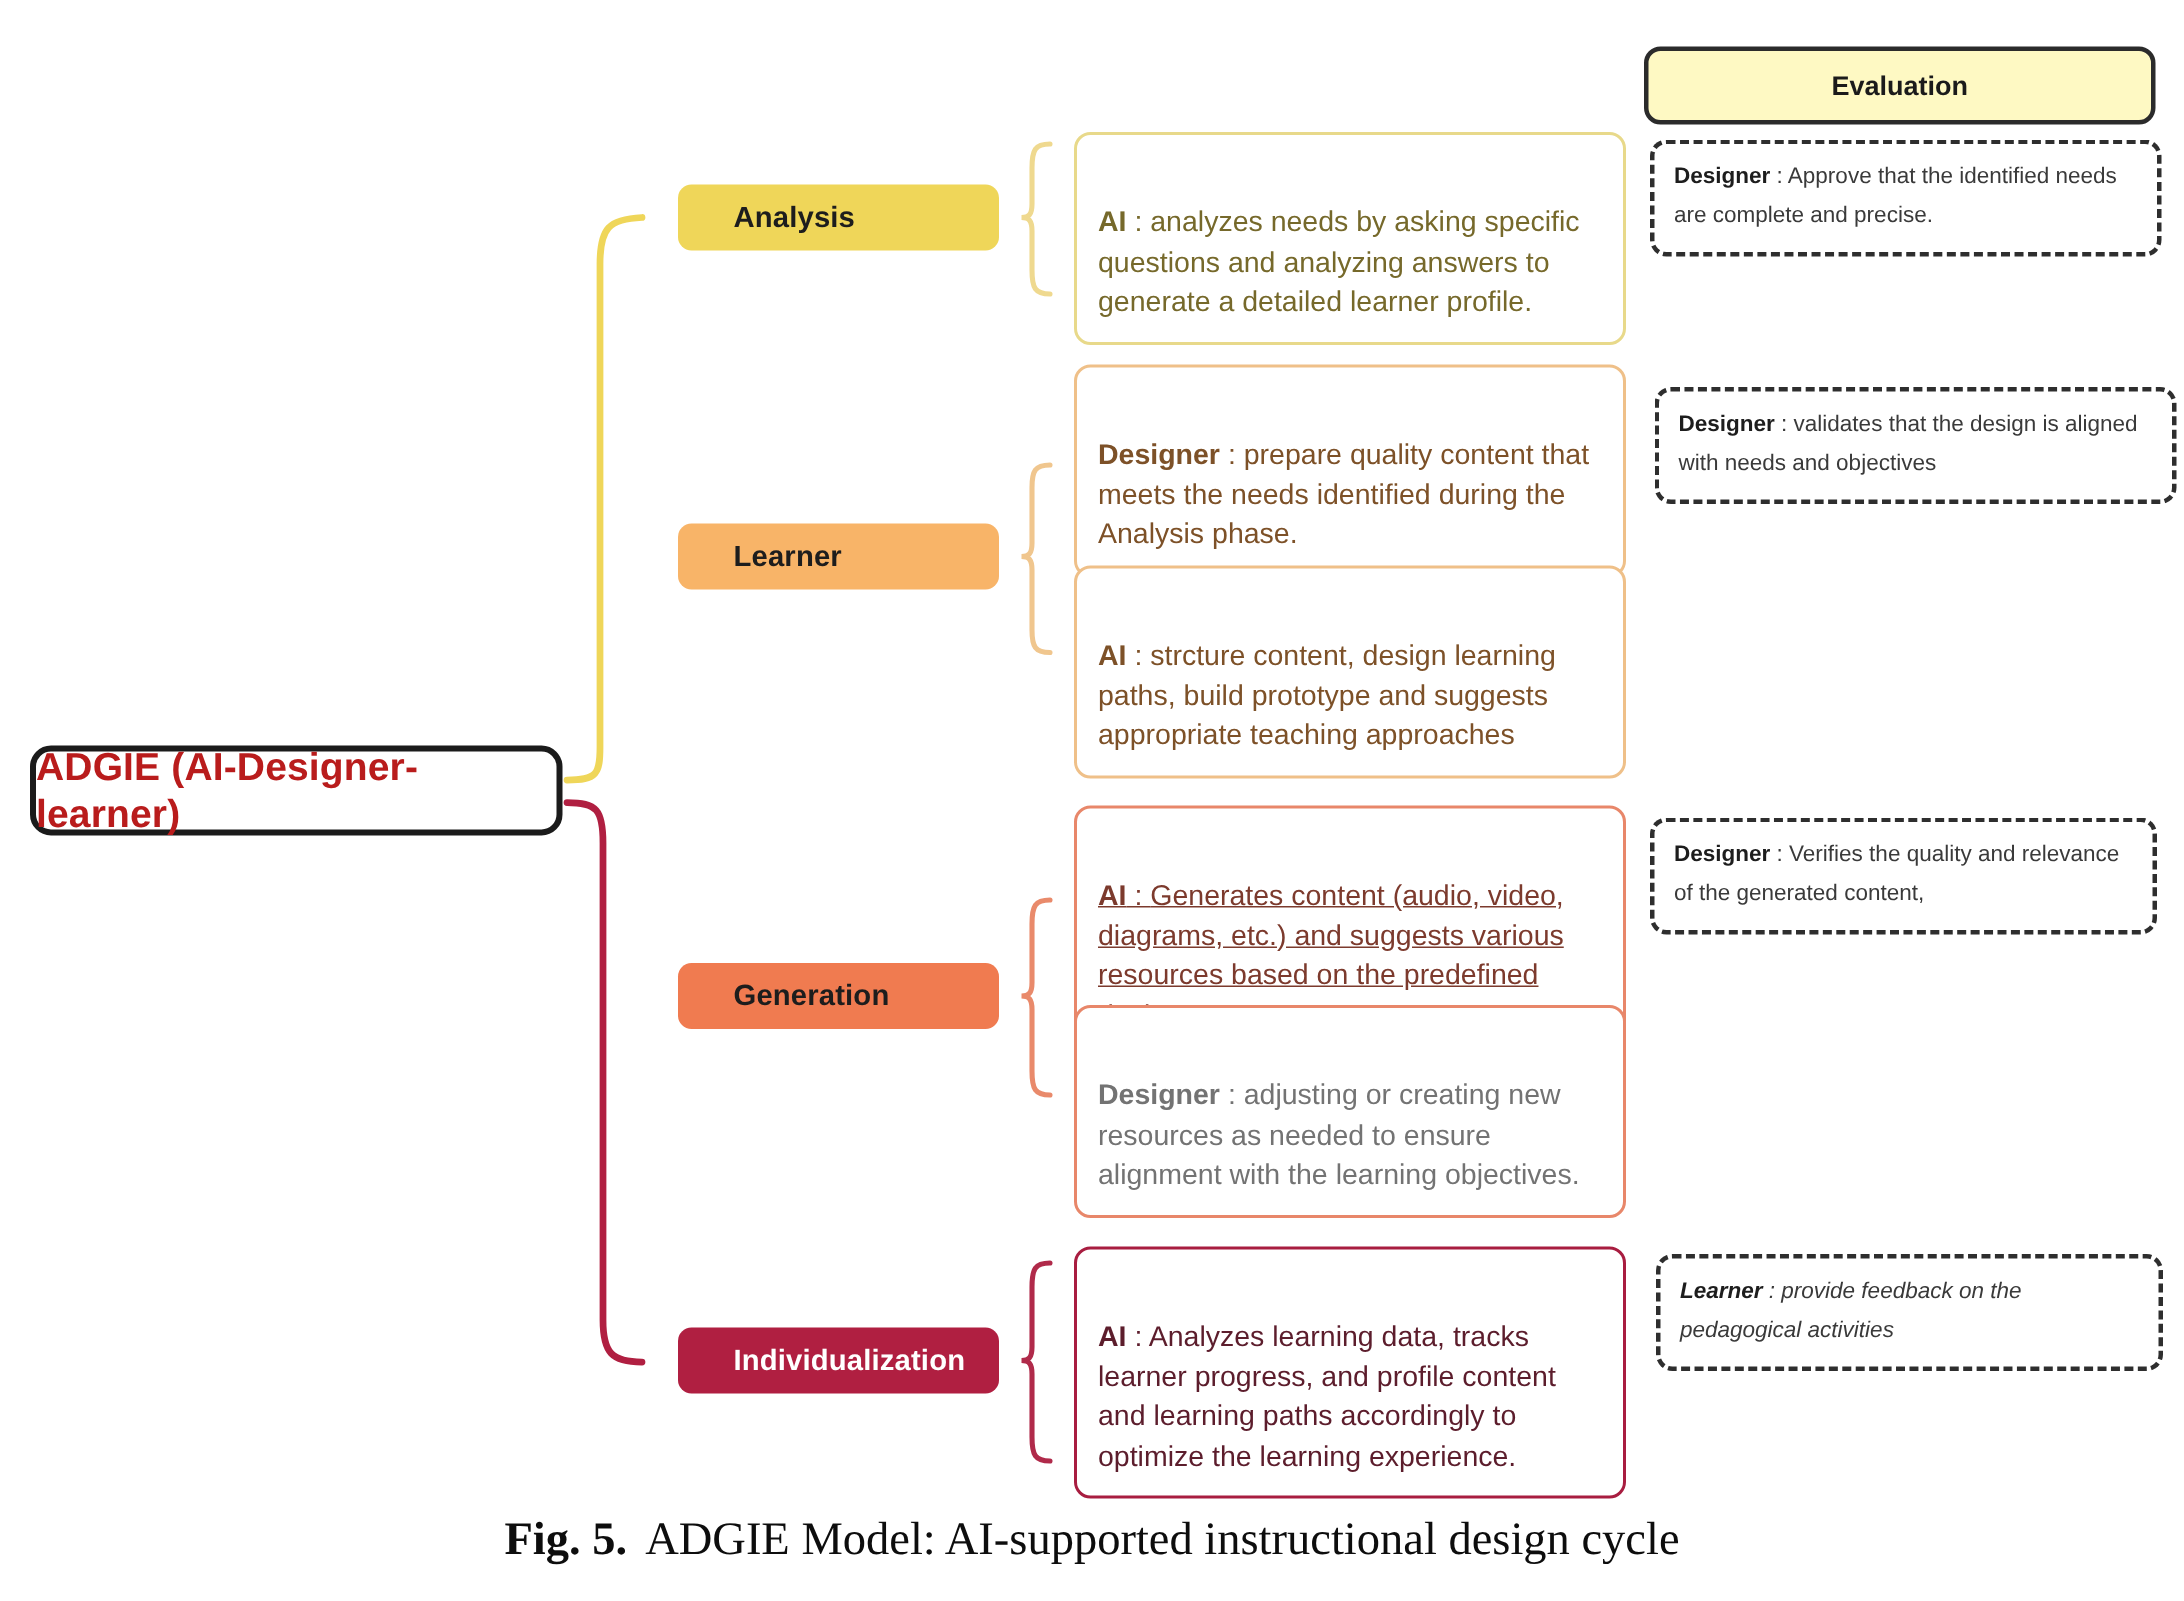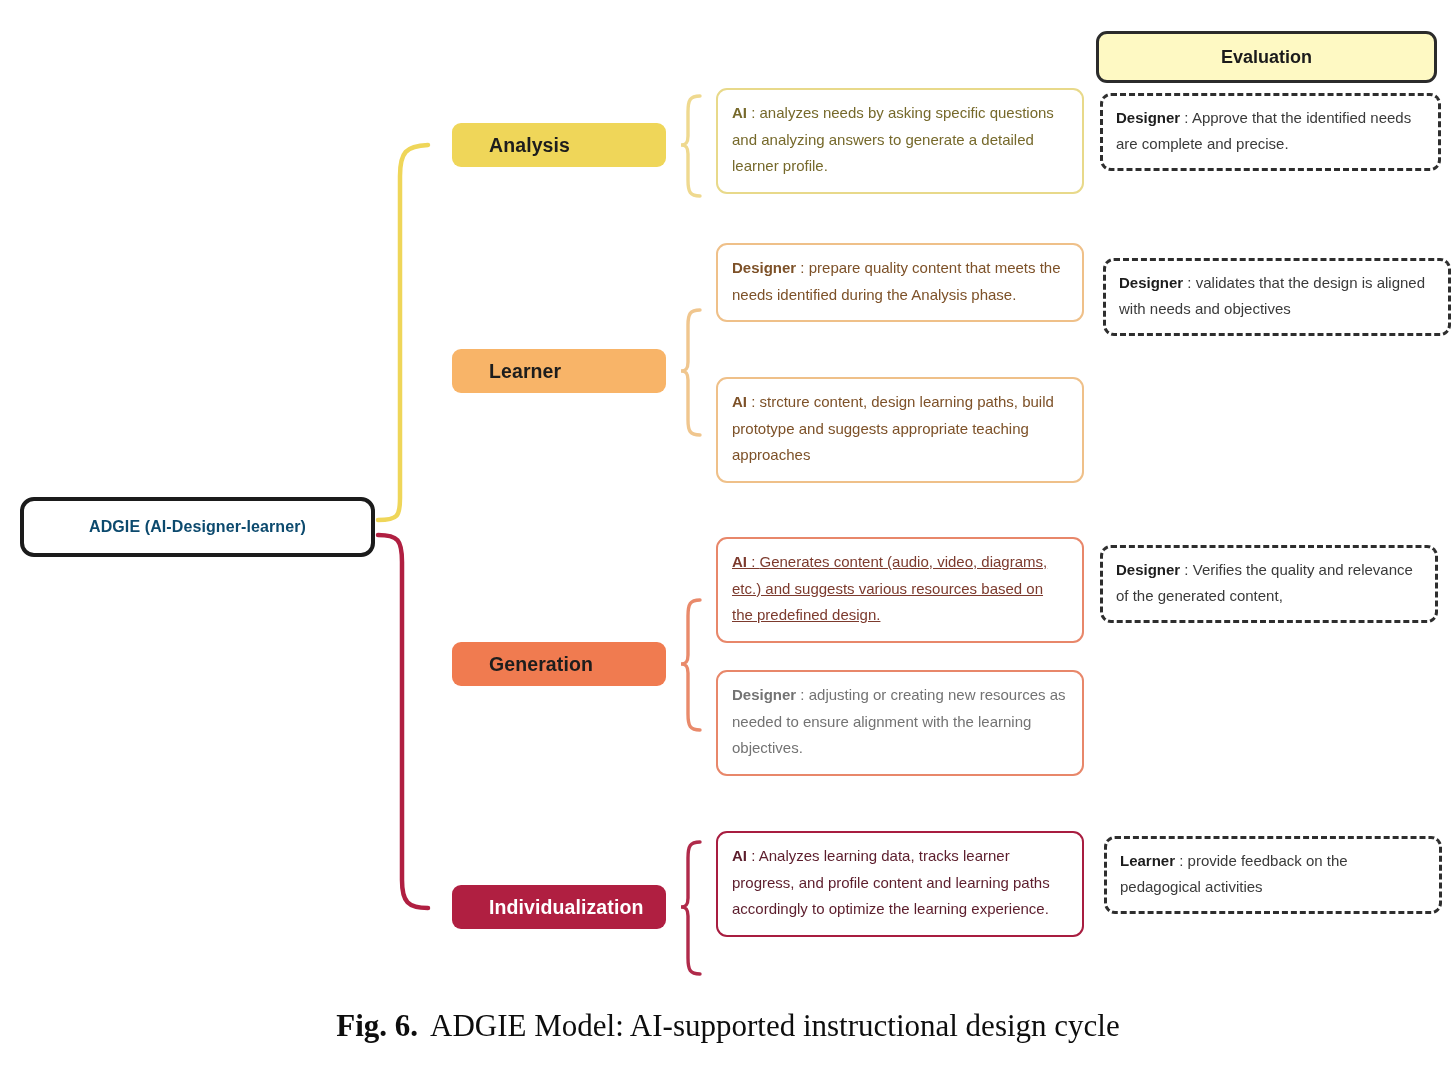--- a/index.html
+++ b/index.html
@@ -32,23 +32,23 @@
     width: 355px;
     height: 60px;
     border: 4px solid #1b1b1b;
     border-radius: 14px;
     background: #ffffff;
     display: flex;
     align-items: center;
     justify-content: center;
   }
   #root-node .root-label {
-    font-size: 16px;
-    font-weight: bold;
-    color: #0c4a6e;
+    font-size: 26px;
+    font-weight: bold;
+    color: #b91c1c;
     letter-spacing: 0.1px;
   }
 
   
   .phase-pill {
     position: absolute;
     left: 452px;
     width: 214px;
     height: 44px;
     border-radius: 9px;
@@ -75,23 +75,24 @@
     position: absolute;
     left: 716px;
     width: 368px;
     border-width: 2.5px;
     border-style: solid;
     border-radius: 11px;
     background: #ffffff;
     padding: 10px 14px 12px 14px;
   }
   .detail-box .dtxt {
-    font-size: 15px;
+    font-size: 19px;
     line-height: 26.5px;
     display: block;
+    margin-top: 36px;
   }
   .detail-box .role {
     font-weight: bold;
   }
 
   #box-analysis-ai        { top: 88px;  border-color: #E8D98A; }
   #box-analysis-ai .dtxt  { color: #76692b; }
 
   #box-design-designer        { top: 243px; border-color: #EFC089; }
   #box-design-designer .dtxt  { color: #7d5128; }
@@ -139,21 +140,21 @@
     font-size: 15px;
     line-height: 26px;
     color: #3a3a3a;
     display: block;
   }
   .eval-box .role { font-weight: bold; color: #1d1d1d; }
 
   #eval-analysis        { left: 1100px; top: 93px;  width: 341px; }
   #eval-design          { left: 1103px; top: 258px; width: 348px; }
   #eval-generation      { left: 1100px; top: 545px; width: 338px; }
-  #eval-individualization { left: 1104px; top: 836px; width: 338px; }
+  #eval-individualization { left: 1104px; top: 836px; width: 338px; font-style: italic; }
 
   
   #caption {
     position: absolute;
     left: 0;
     top: 1008px;
     width: 1456px;
     text-align: center;
     font-family: "Liberation Serif", serif;
     font-size: 31px;
@@ -243,16 +244,16 @@
 
   <div class="eval-box" id="eval-generation">
     <span class="etxt"><span class="role">Designer</span><span> : </span><span>Verifies the quality and relevance of the generated content,</span></span>
   </div>
 
   <div class="eval-box" id="eval-individualization">
     <span class="etxt"><span class="role">Learner</span><span> : </span><span>provide feedback on the pedagogical activities</span></span>
   </div>
 
   <div id="caption">
-    <span class="fig-num">Fig. 6.</span><span>ADGIE Model: AI-supported instructional design cycle</span>
+    <span class="fig-num">Fig. 5.</span><span>ADGIE Model: AI-supported instructional design cycle</span>
   </div>
 
 </div>
 
 </body></html>

